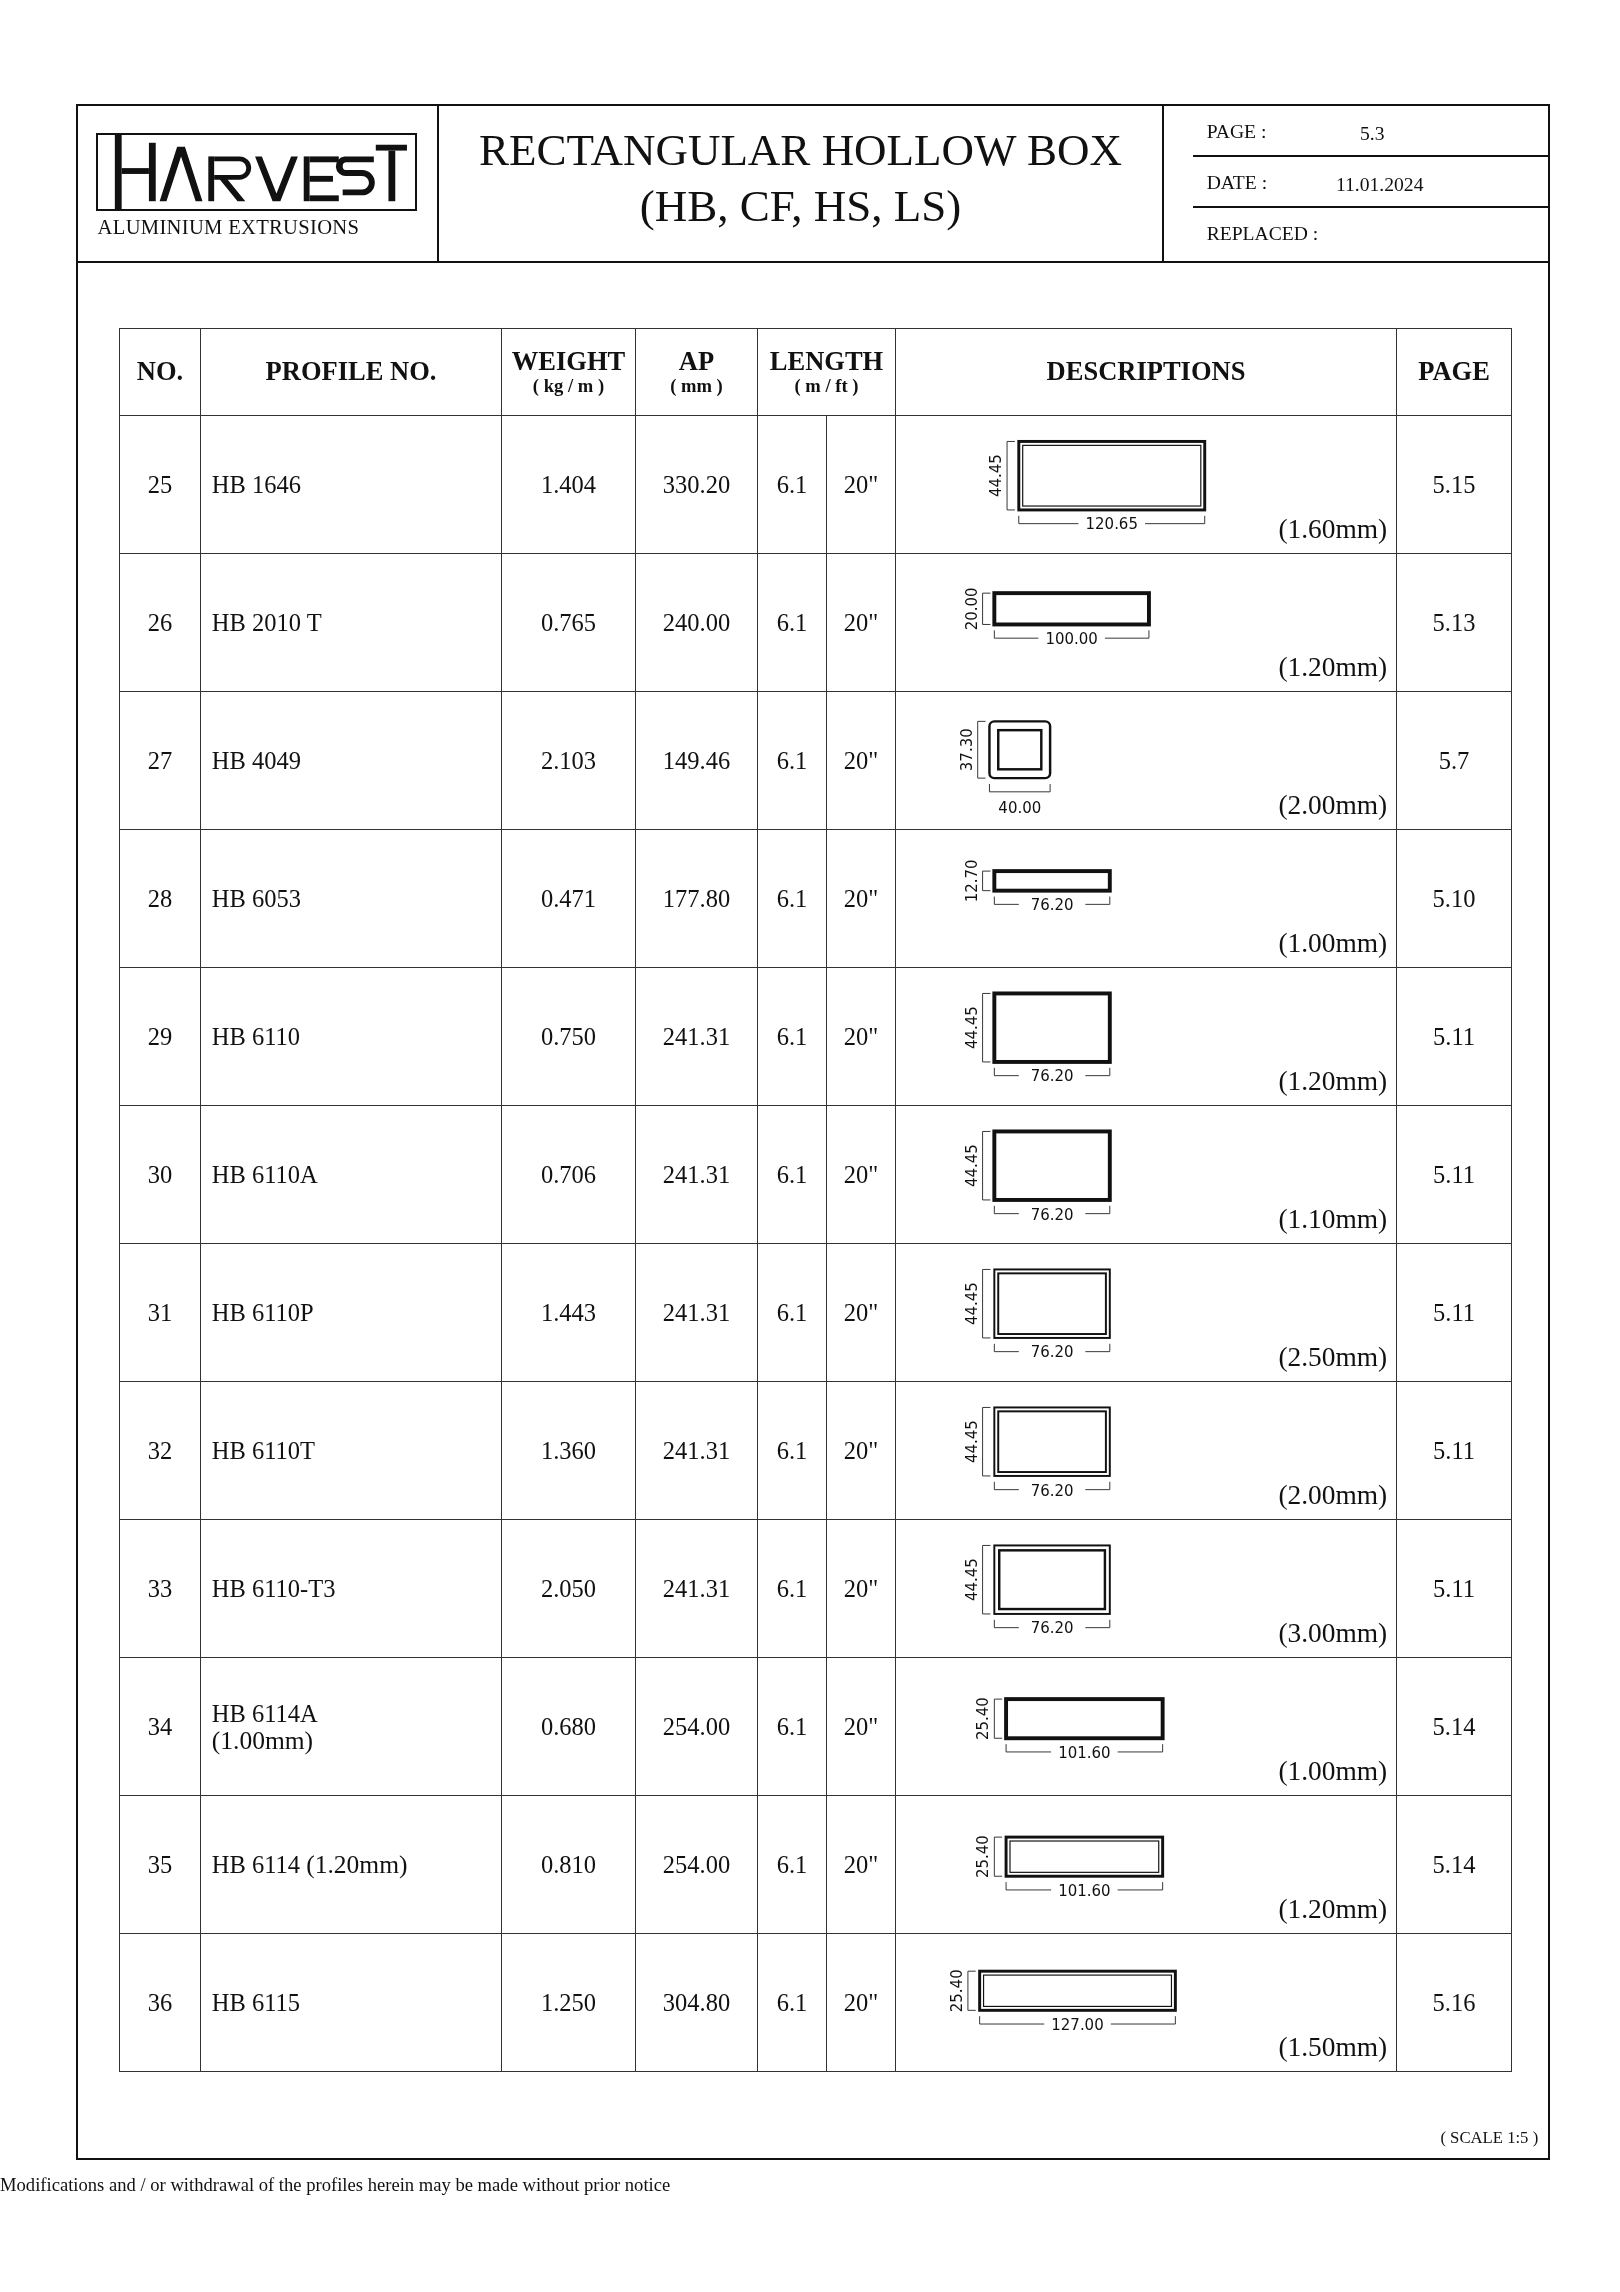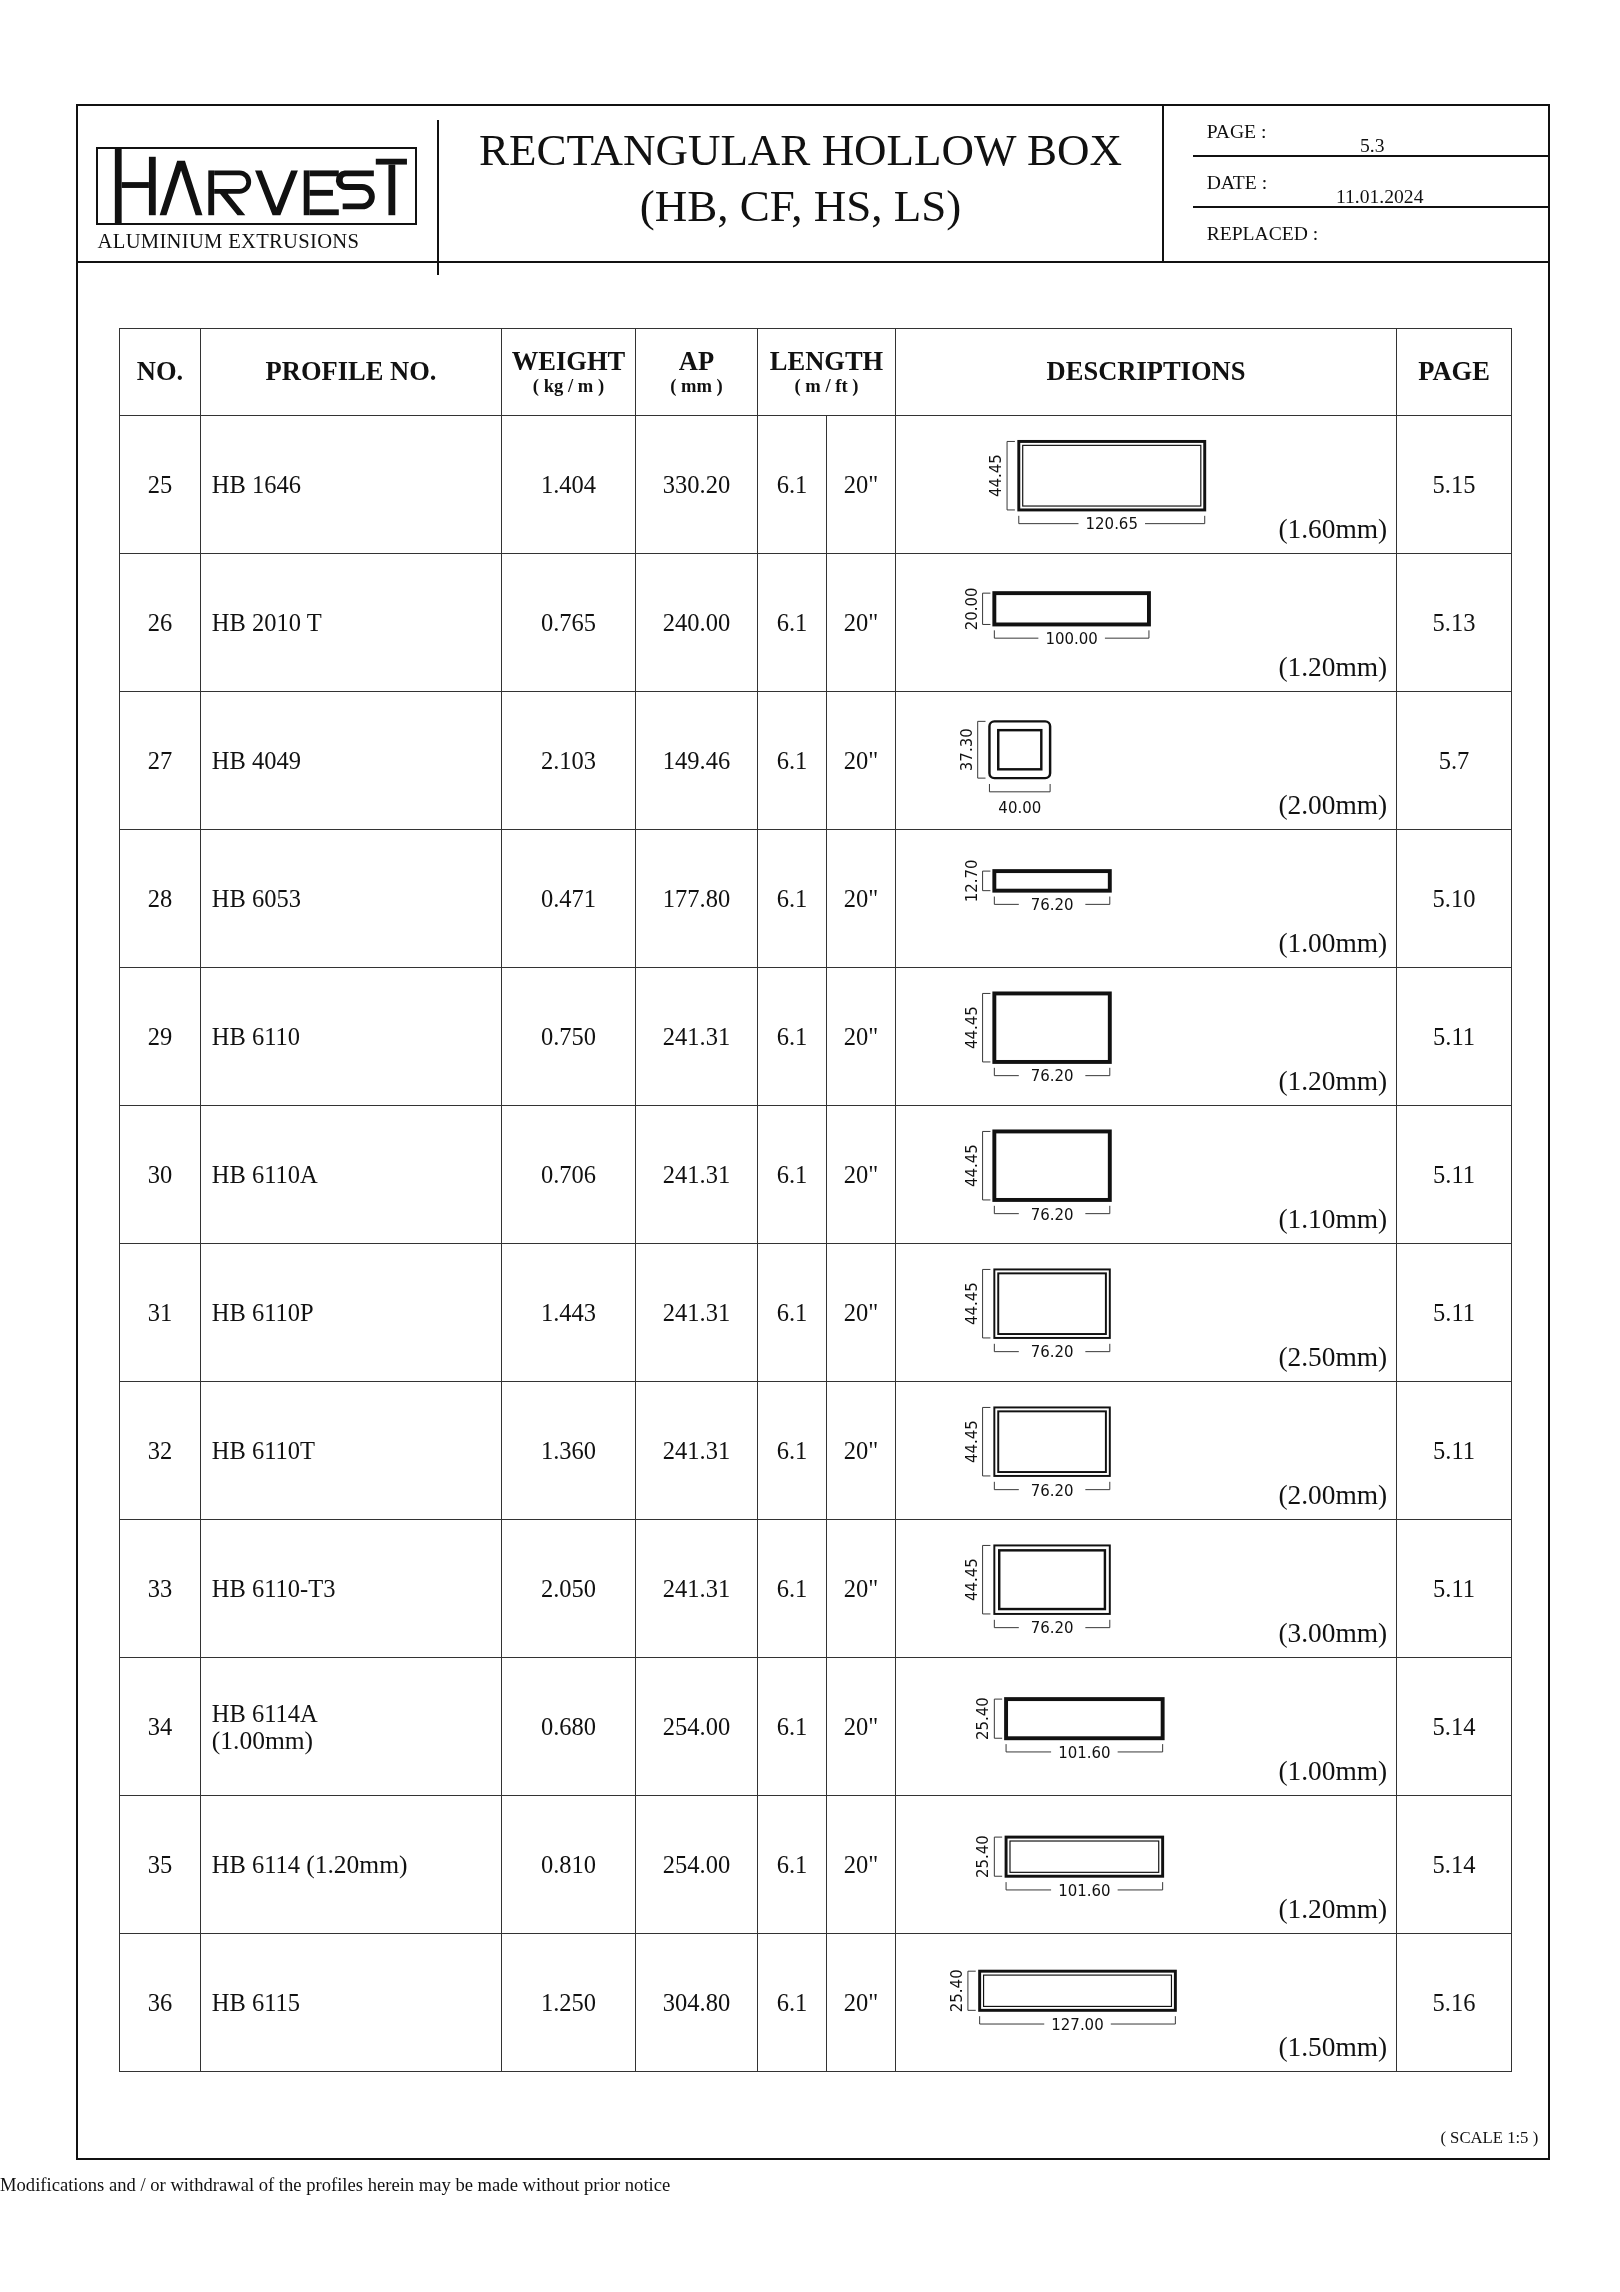--- a/index.html
+++ b/index.html
@@ -1,30 +1,30 @@
 <!DOCTYPE html>
 <html><head>
 <meta charset="utf-8">
 <style>
   html, body { margin:0; padding:0; background:#ffffff; }
   body { width:1620px; height:2293px; position:relative; font-family:"Liberation Serif", serif; color:#111; }
   .frame { position:absolute; left:76px; top:104px; width:1474px; height:2056px; border:2px solid #111; box-sizing:border-box; }
   .hdr { position:absolute; left:0; top:0; width:100%; height:157px; border-bottom:2px solid #111; box-sizing:border-box; }
-  .logo-cell { position:absolute; left:0; top:14px; width:361px; height:155px; border-right:2px solid #111; box-sizing:border-box;padding-left:22px; }
+  .logo-cell { position:absolute; left:0; top:0; width:361px; height:155px; border-right:2px solid #111; box-sizing:border-box;padding-left:22px; }
   .logo-box { position:absolute; left:17.6px; top:26.5px; width:321px; height:78px; border:2px solid #111; box-sizing:border-box; }
   .logo-box svg { position:absolute; left:0; top:0; }
   .logo-sub { position:absolute; left:19.6px; top:110px; font-size:20.6px; letter-spacing:0.3px; }
   .title-cell { position:absolute; left:361px; top:0; width:725px; height:155px; border-right:2px solid #111; box-sizing:border-box; text-align:center; }
   .title-cell .t1 { position:absolute; left:0; right:0; top:17.6px; font-size:45px; }
   .title-cell .t2 { position:absolute; left:0; right:0; top:74px; font-size:45px; }
   .meta-cell { position:absolute; left:1115px; top:0; right:0; height:155px; }
   .meta-row { position:absolute; left:0; right:0; height:51px; border-bottom:2px solid #111; box-sizing:border-box; font-size:19.6px; }
   .meta-row:last-child { border-bottom:none; }
   .meta-row .k { position:absolute; left:13.7px; top:14.7px; }
-  .meta-row .v { position:absolute; top:29px; }
+  .meta-row .v { position:absolute; top:17px; }
 
   table.spec { position:absolute; left:41px; top:222px; width:1391px; border-collapse:collapse; table-layout:fixed; }
   table.spec th, table.spec td { border:1.5px solid #333; text-align:center; vertical-align:middle; padding:0; }
   table.spec th { height:86px; font-weight:bold; font-size:26.5px; line-height:1.1; }
   table.spec th .u { font-size:18.6px; display:block; }
   table.spec td { height:137px; font-size:24.5px; }
   td.no { font-size:32px; }
   td.prof { text-align:left !important; padding-left:10.8px !important; font-size:34px; }
   td.prof .sub { font-size:25.5px; }
   td.prof .sub-block { display:block; font-size:25.5px; line-height:1; }

